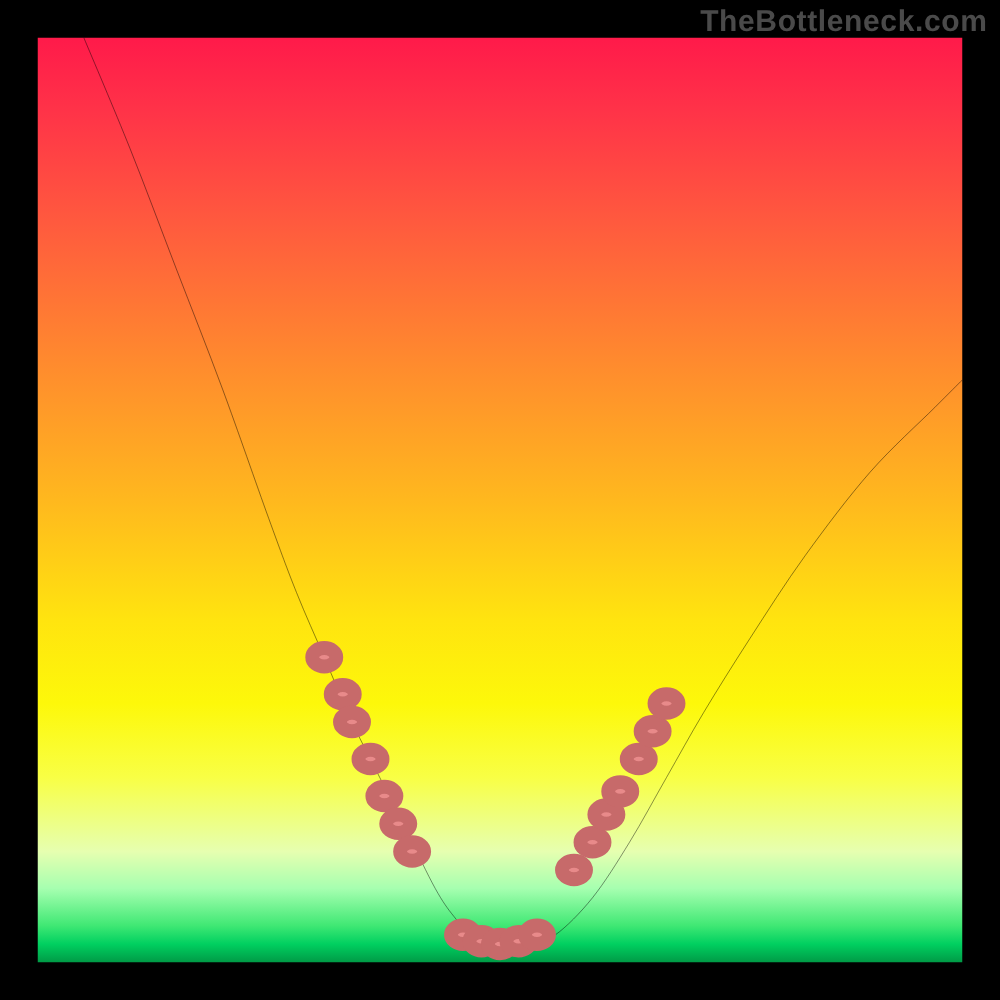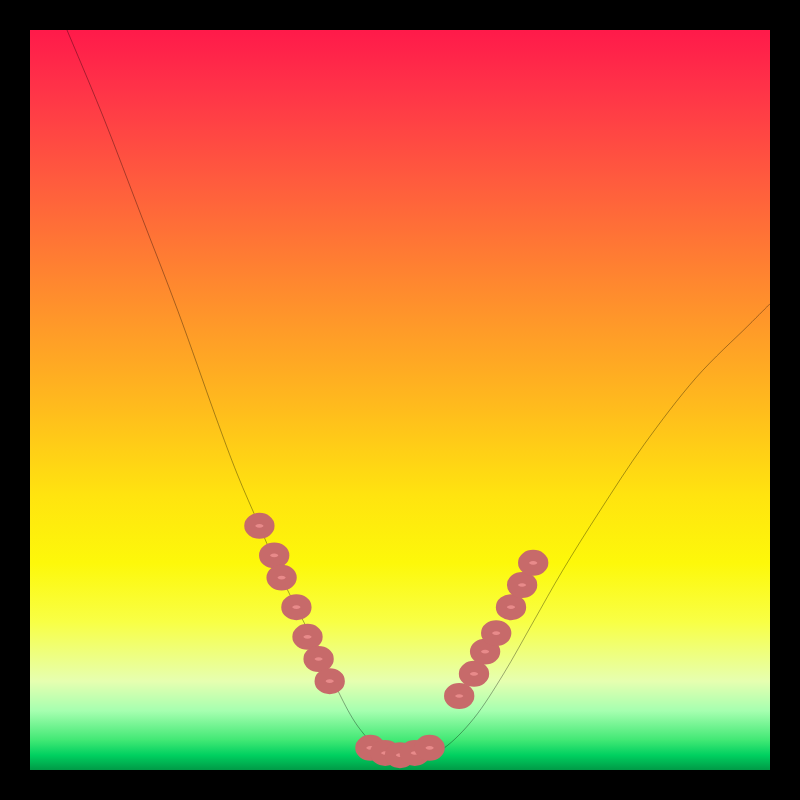--- a/index.html
+++ b/index.html
@@ -64,20 +64,21 @@
   .dot {
     fill: #e88a8a;
     stroke: #c76a6a;
     stroke-width: 1.5;
   }
 </style>
 </head>
 <body>
 
 <div class="frame">
+  <div class="watermark">TheBottleneck.com</div>
 
   <div class="plot">
     <div class="gradient"></div>
 
     <svg class="curve" viewBox="0 0 100 100" preserveAspectRatio="none">
       <path id="curve-path" fill="none" stroke="#000" stroke-width="0.35" vector-effect="non-scaling-stroke" d="M 5 0 C 5.833333333333333 2, 8.333333333333334 7.833333333333333, 10 12 C 11.666666666666666 16.166666666666668, 13.333333333333334 20.666666666666668, 15 25 C 16.666666666666668 29.333333333333332, 18.333333333333332 33.5, 20 38 C 21.666666666666668 42.5, 23.666666666666664 48.333333333333336, 25 52 C 26.333333333333336 55.666666666666664, 27.000000000000004 57.5, 28.000000000000004 60 C 29.000000000000004 62.5, 30 64.66666666666667, 31 67 C 32 69.33333333333333, 33 71.83333333333333, 34 74 C 35 76.16666666666667, 36 78, 37 80 C 38 82, 39 84, 40 86 C 41 88, 42.166666666666664 90.5, 43 92 C 43.833333333333336 93.5, 44.333333333333336 94.16666666666667, 45 95 C 45.666666666666664 95.83333333333333, 46.166666666666664 96.5, 47 97 C 47.833333333333336 97.5, 49 97.83333333333333, 50 98 C 51 98.16666666666667, 52 98.16666666666667, 53 98 C 54 97.83333333333333, 54.83333333333334 97.83333333333333, 56.00000000000001 97 C 57.16666666666667 96.16666666666667, 58.66666666666667 94.66666666666667, 60 93 C 61.33333333333333 91.33333333333333, 62.666666666666664 89.16666666666667, 64 87 C 65.33333333333333 84.83333333333333, 66.66666666666667 82.33333333333333, 68 80 C 69.33333333333333 77.66666666666667, 70.5 75.5, 72 73 C 73.5 70.5, 75.16666666666667 67.83333333333333, 77 65 C 78.83333333333333 62.166666666666664, 80.83333333333333 59, 83 56 C 85.16666666666667 53, 87.66666666666667 49.666666666666664, 90 47 C 92.33333333333333 44.333333333333336, 95.33333333333333 41.666666666666664, 97 40 C 98.66666666666667 38.333333333333336, 99.5 37.5, 100 37"></path>
       <g id="dots">
           <ellipse cx="31" cy="67" rx="1.3" ry="1" class="dot"></ellipse>
           <ellipse cx="33" cy="71" rx="1.3" ry="1" class="dot"></ellipse>
           <ellipse cx="34" cy="74" rx="1.3" ry="1" class="dot"></ellipse>

